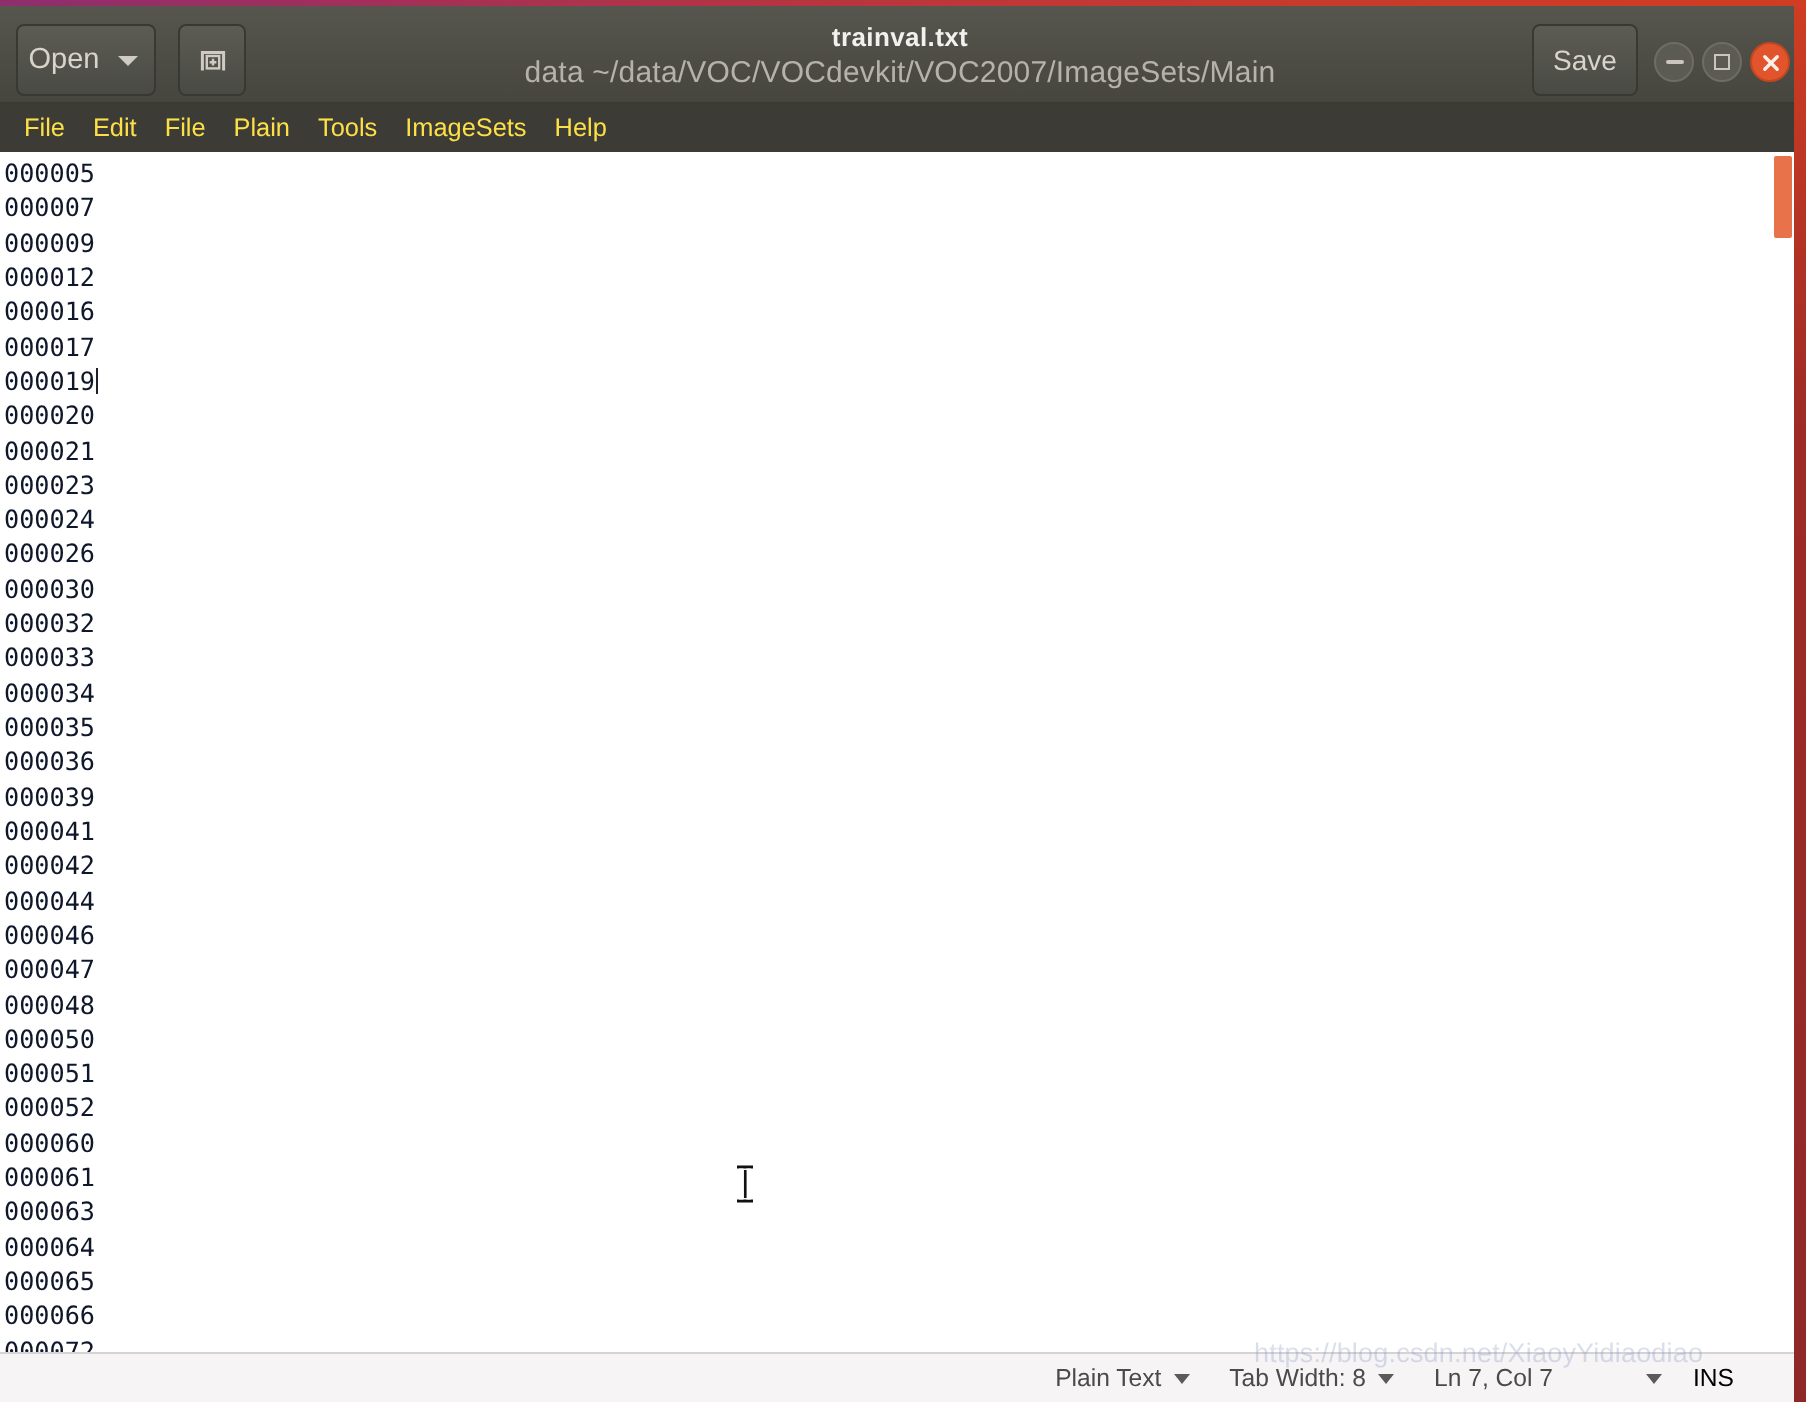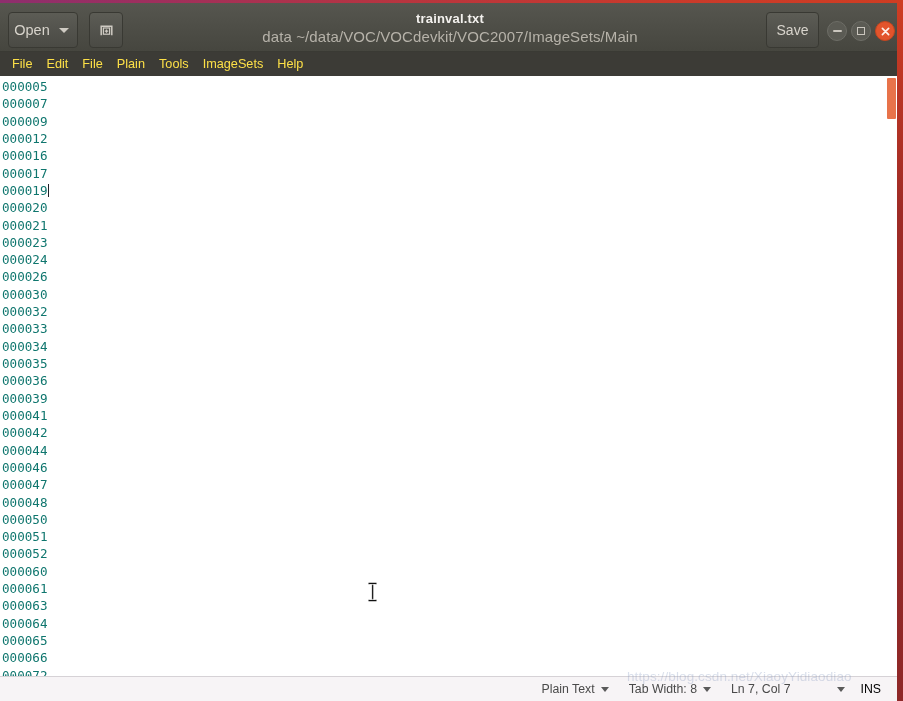--- a/index.html
+++ b/index.html
@@ -100,21 +100,21 @@
     position:absolute; left:0; top:76px;
     width:897px; height:600px;
     background:#ffffff;
     overflow:hidden;
   }
   .code {
     position:absolute; left:2px; top:2px;
     font-family:"DejaVu Sans Mono", monospace;
     font-size:12.6px;
     line-height:17.32px;
-    color:#0f766e;
+    color:#0f172a;
     white-space:pre;
     letter-spacing:0px;
   }
   .code-line { position:relative; height:17.32px; }
   .caret {
     display:inline-block;
     width:1px; height:13px;
     background:#202028;
     vertical-align:-2px;
     margin-left:0px;
@@ -143,21 +143,21 @@
   }
 
   
   .statusbar {
     position:absolute; left:0; top:676px;
     width:897px; height:25px;
     background:#f7f4f6;
     border-top:1px solid #d6d2d6;
     display:flex; align-items:center; justify-content:flex-end;
     gap:0px;
-    padding-right:12px;
+    padding-right:26px;
   }
   .sb-item {
     display:flex; align-items:center; gap:6px;
     font-size:12.3px; color:#4a4a4a;
     padding:0 10px; cursor:pointer; white-space:nowrap;
   }
   .sb-caret {
     width:0; height:0;
     border-left:4.5px solid transparent;
     border-right:4.5px solid transparent;

